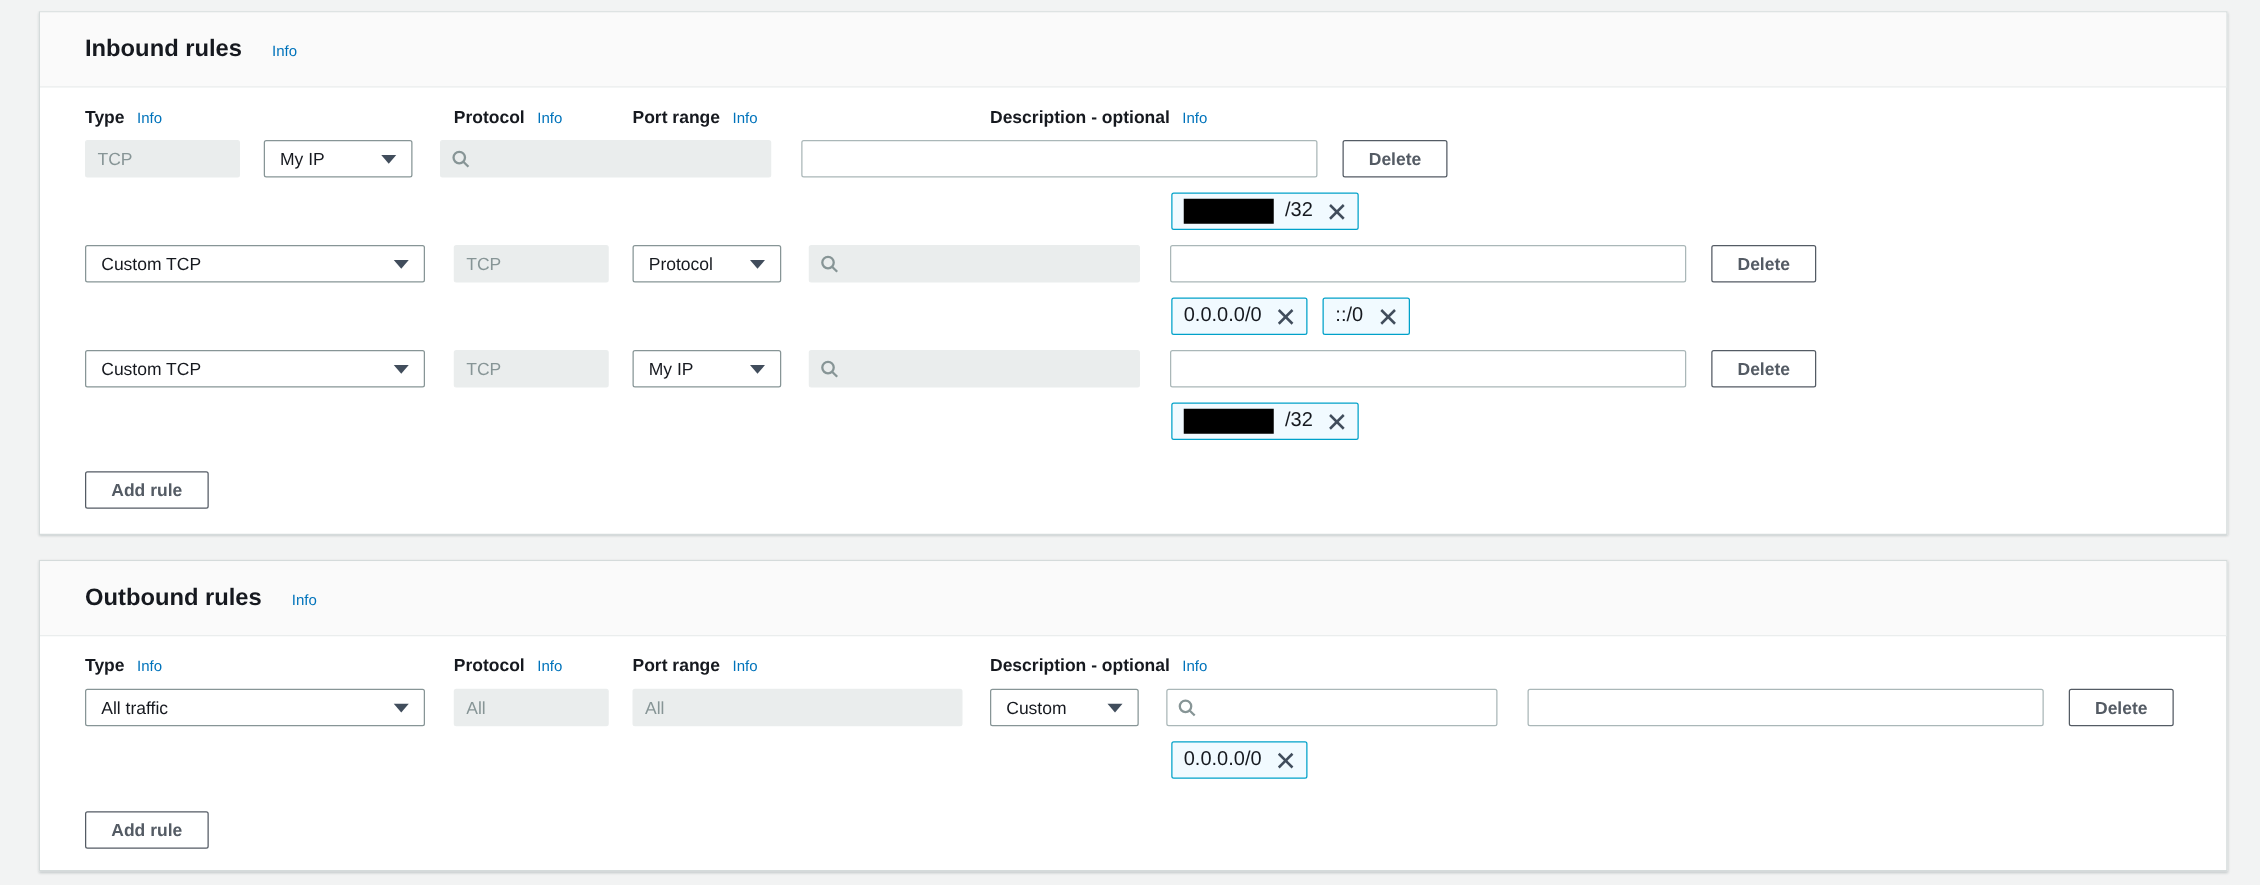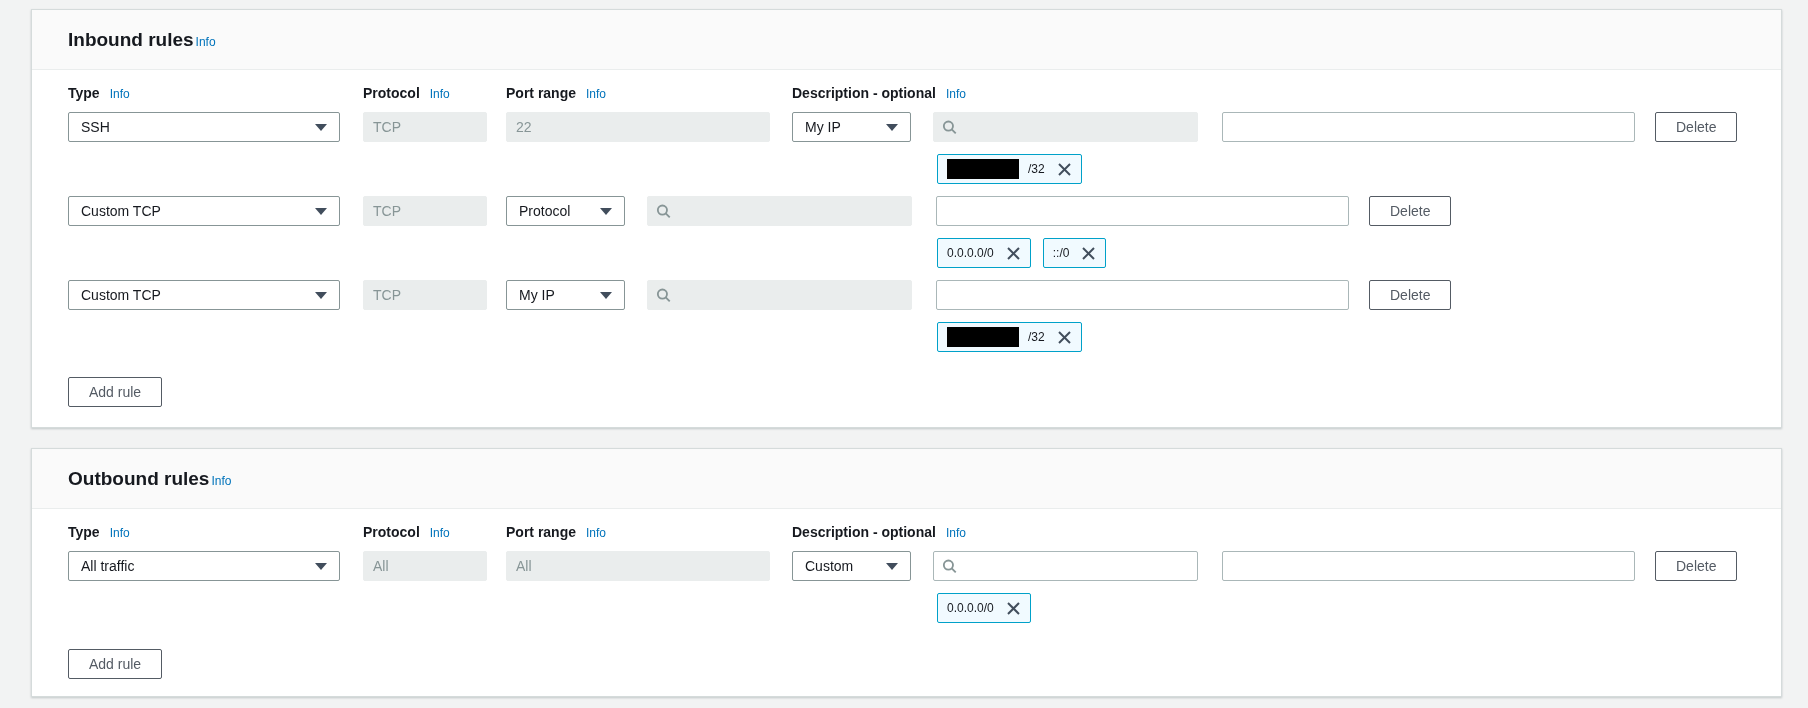--- a/index.html
+++ b/index.html
@@ -18,21 +18,21 @@
     background: #ffffff;
     border: 1px solid #d5dbdb;
     box-shadow: 0 1px 2px rgba(0,28,36,0.2);
   }
   .card-header {
     background: #fafafa;
     border-bottom: 1px solid #eaeded;
     padding: 18px 36px;
     display: flex;
     align-items: baseline;
-    gap: 2px;
+    gap: 24px;
     height: 60px;
   }
   .card-title { font-size: 19px; font-weight: 700; color: #16191f; line-height: 23px; }
   .info-link { font-size: 12px; font-weight: 400; color: #0073bb; text-decoration: none; cursor: pointer; }
   .card-body { padding: 15px 36px 20px 36px; }
 
   .labels-row { display: flex; margin-bottom: 9px; }
   .col-label { font-size: 14px; font-weight: 700; color: #16191f; line-height: 17px; }
   .col-label .info-link { margin-left: 10px; }
 
@@ -101,34 +101,34 @@
   }
   .token-row { display: flex; gap: 12px; margin-left: 869px; margin-top: 12px; }
   .token {
     display: inline-flex;
     align-items: center;
     height: 30px;
     background: #f1faff;
     border: 1px solid #00a1c9;
     border-radius: 2px;
     padding: 0 9px;
-    font-size: 12px;
+    font-size: 16px;
     color: #16191f;
     gap: 9px;
   }
   .token-x { display: inline-flex; cursor: pointer; margin-left: 3px; }
   .redacted { width: 72px; height: 20px; background: #000; display: inline-block; }
 
   .btn {
     height: 30px;
     background: #fff;
     border: 1px solid #545b64;
     border-radius: 2px;
     color: #545b64;
-    font-weight: 400;
+    font-weight: 700;
     font-size: 14px;
     font-family: "Liberation Sans", sans-serif;
     padding: 0 20px;
     cursor: pointer;
   }
   .rule { margin-bottom: 12px; }
   .rule:last-of-type { margin-bottom: 0; }
   .add-rule { margin-top: 25px; }
 </style>
 </head>
@@ -152,28 +152,21 @@
         <span>Port range</span><a class="info-link">Info</a>
       </div>
       <div class="col-label c-desc">
         <span>Description - optional</span><a class="info-link">Info</a>
       </div>
     </div>
 
     
     <div class="rule">
       <div class="fields-row">
-        <div class="c-type">
-          <div class="select">
-            <span>SSH</span>
-            <span class="caret"></span>
-          </div>
-        </div>
         <div class="c-proto"><input class="tbox disabled" readonly="" value="TCP" style=""></div>
-        <div class="c-port"><input class="tbox disabled" readonly="" value="22" style=""></div>
         <div class="c-src">
           <div class="select">
             <span>My IP</span>
             <span class="caret"></span>
           </div>
         </div>
         <div class="c-search">
           <div class="searchbox disabled">
             <svg width="16" height="16" viewBox="0 0 16 16">
                 <circle cx="7" cy="7" r="5" fill="none" stroke="#879596" stroke-width="2"></circle>

